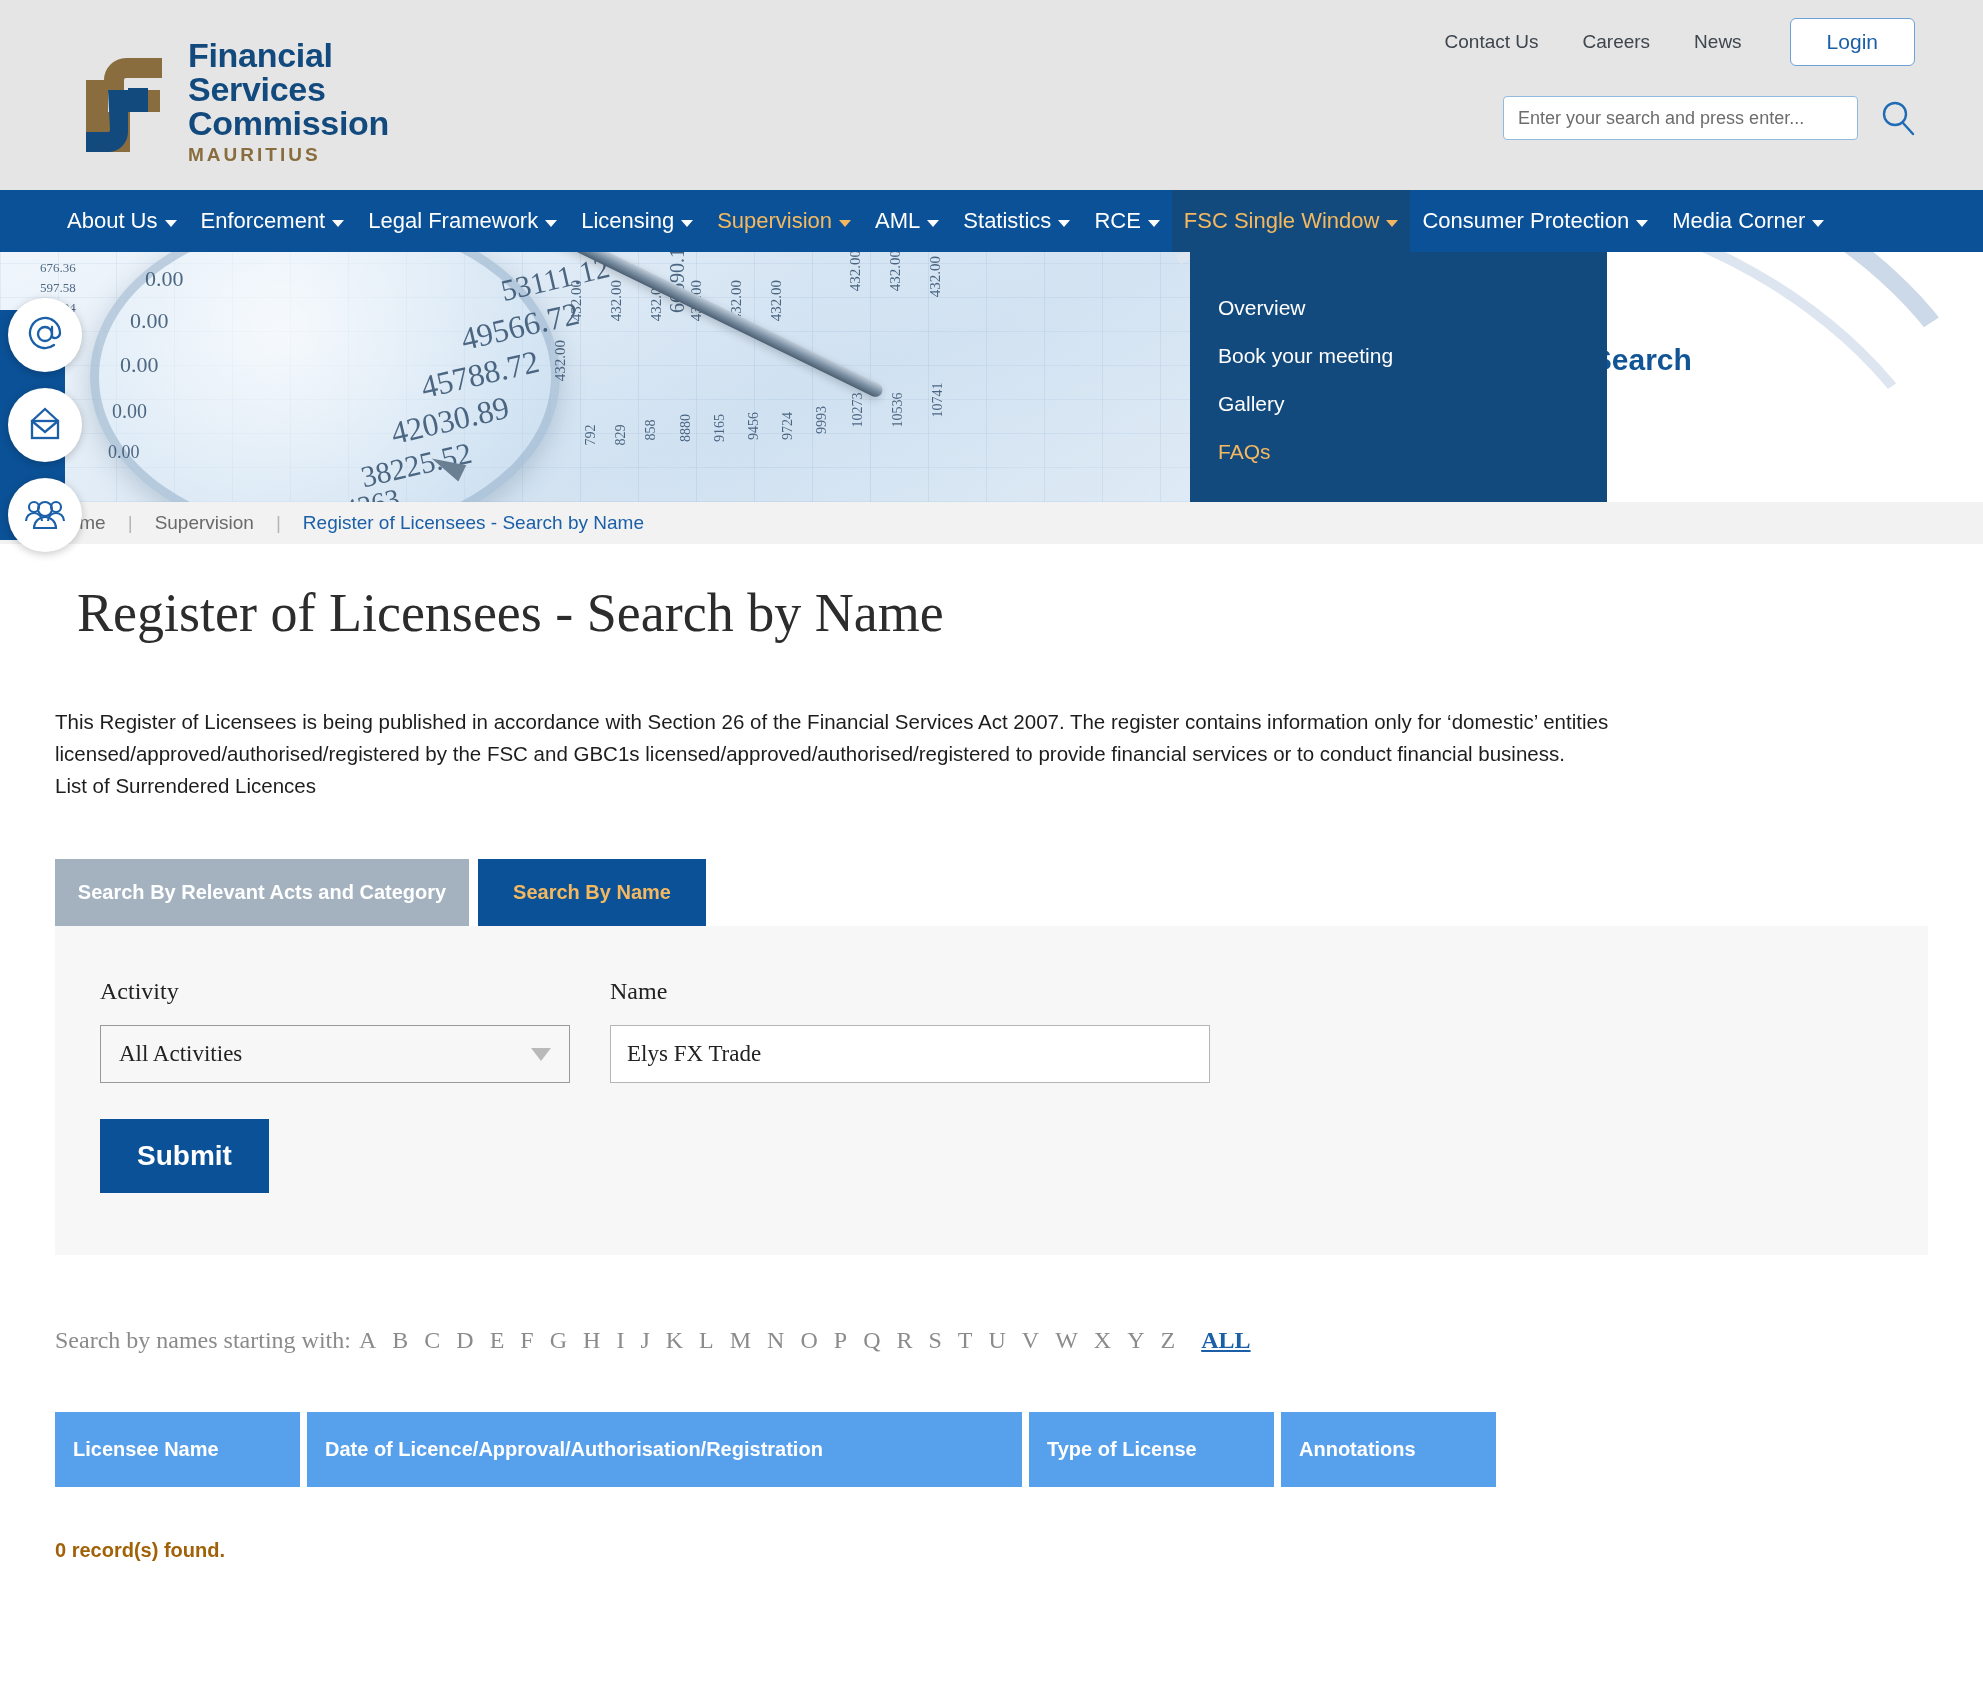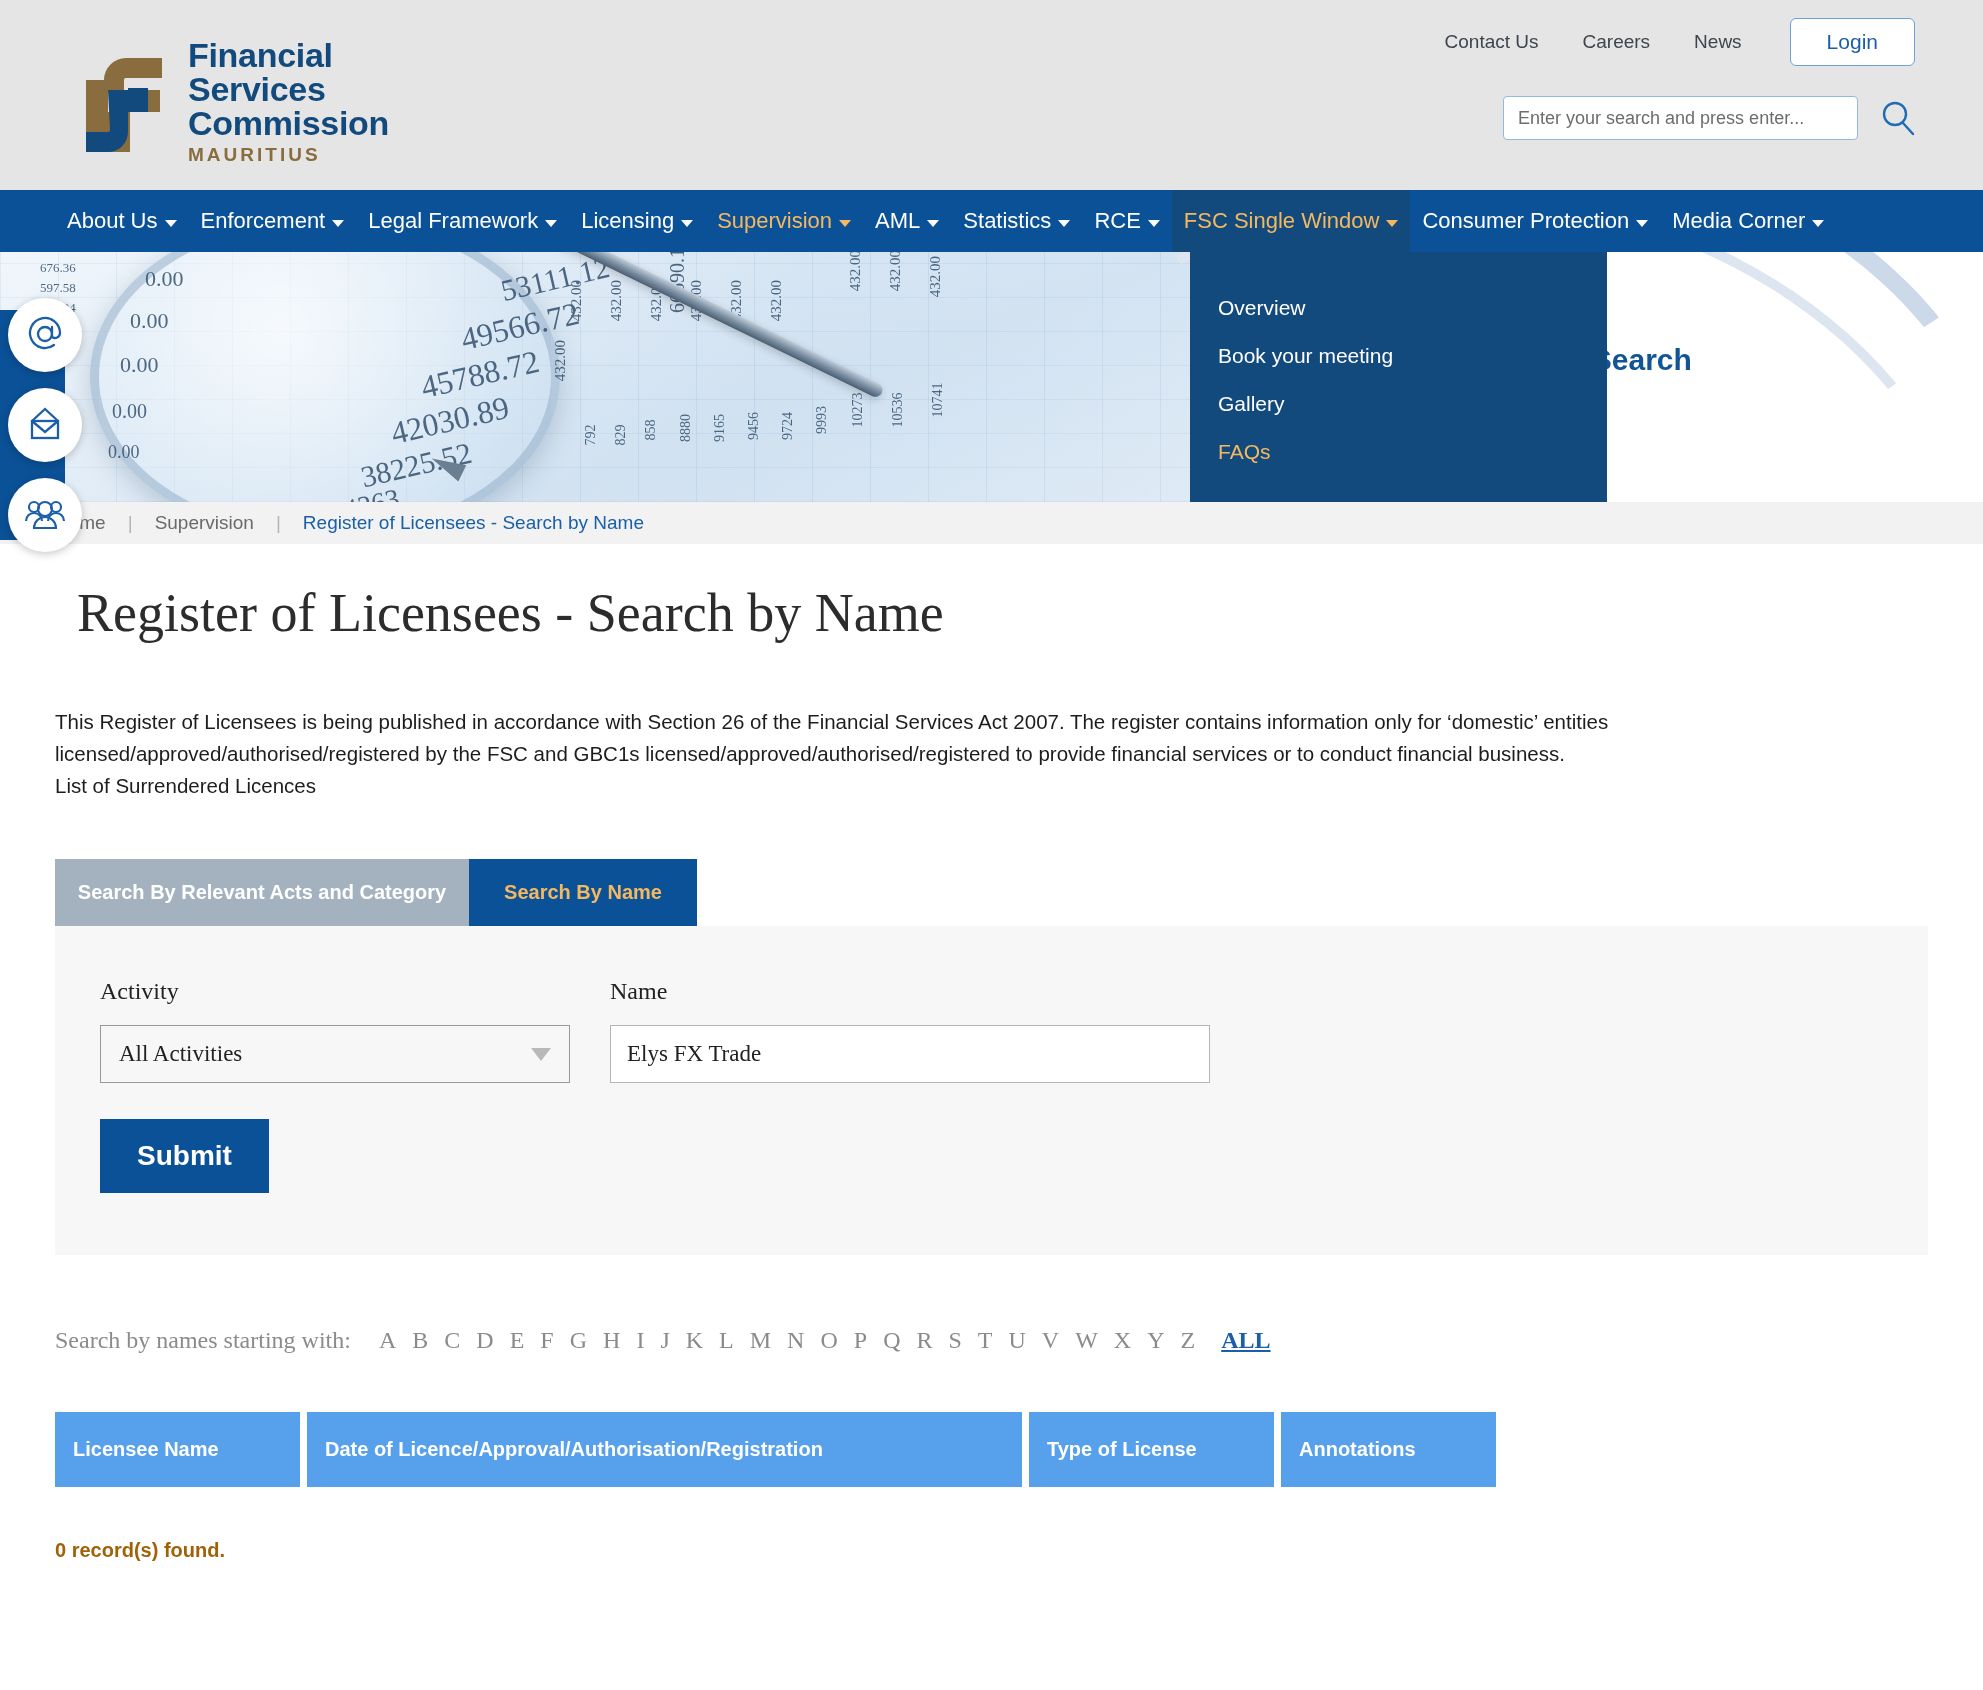--- a/index.html
+++ b/index.html
@@ -92,21 +92,21 @@
   .sep { color:#b5b5b5; padding:0 22px; }
 
   
   .main { position:relative; padding:0 55px; }
   .page-title { font-family:"Liberation Serif", serif; font-size:54px; color:#2c2c2c; font-weight:normal; margin:38px 0 0 22px; }
   .intro { margin:62px 0 0 0; font-size:20.5px; color:#1d1d1d; line-height:1.55; max-width:1820px;}
 
   .tabs { display:flex; margin-top:58px; }
   .tab { font-size:20px; font-weight:bold; color:#ffffff; padding:22px 0; text-align:center; cursor:pointer; }
   .tab.inactive { background:#a4b2c0; width:414px; }
-  .tab.active { background:#0b5197; color:#f4b960; width:228px; }
+  .tab.active { background:#0b5197; color:#f4b960; width:228px; margin-left:9px;}
 
   .panel { background:#f7f7f7; padding:52px 45px 62px 45px; }
   .field-row { display:flex; gap:40px; }
   .field { }
   .field-label { font-family:"Liberation Serif", serif; font-size:24px; color:#222; margin-bottom:20px; }
   .select-box {
     width:470px; height:58px; background:#f7f7f7; border:1px solid #999;
     display:flex; align-items:center; justify-content:space-between; padding:0 18px; cursor:pointer;
     font-family:"Liberation Serif", serif; font-size:23px; color:#222;
   }
@@ -115,21 +115,21 @@
     width:470px; height:58px; background:#ffffff; border:1px solid #b5b5b5; padding:0 16px;
     font-family:"Liberation Serif", serif; font-size:23px; color:#222;
   }
   .name-field .text-box { width:600px; }
   .submit-btn {
     margin-top:36px; background:#0b5197; color:#fff; border:none; cursor:pointer;
     font-size:28px; font-weight:bold; padding:21px 37px; font-family:"Liberation Sans", sans-serif;
   }
 
   .alpha-row { margin-top:72px; display:flex; align-items:baseline; font-family:"Liberation Serif", serif; }
-  .alpha-label { font-size:24px; color:#8b8b8b; margin-right:20px;}
+  .alpha-label { font-size:24px; color:#8b8b8b; margin-right:0;}
   .alpha { font-size:24px; color:#8b8b8b; padding:0 8px; text-decoration:none; cursor:pointer;}
   .alpha.all { color:#1a5fa8; font-weight:bold; text-decoration:underline; padding-left:18px;}
 
   .tbl { margin-top:58px; display:flex; gap:7px; }
   .th { background:#57a0ec; color:#ffffff; font-size:20px; font-weight:bold; padding:26px 18px; }
   .th.c1 { width:245px; }
   .th.c2 { width:715px; }
   .th.c3 { width:245px; }
   .th.c4 { width:215px; }
   .records { margin-top:52px; color:#a16207; font-size:20px; font-weight:bold; }

